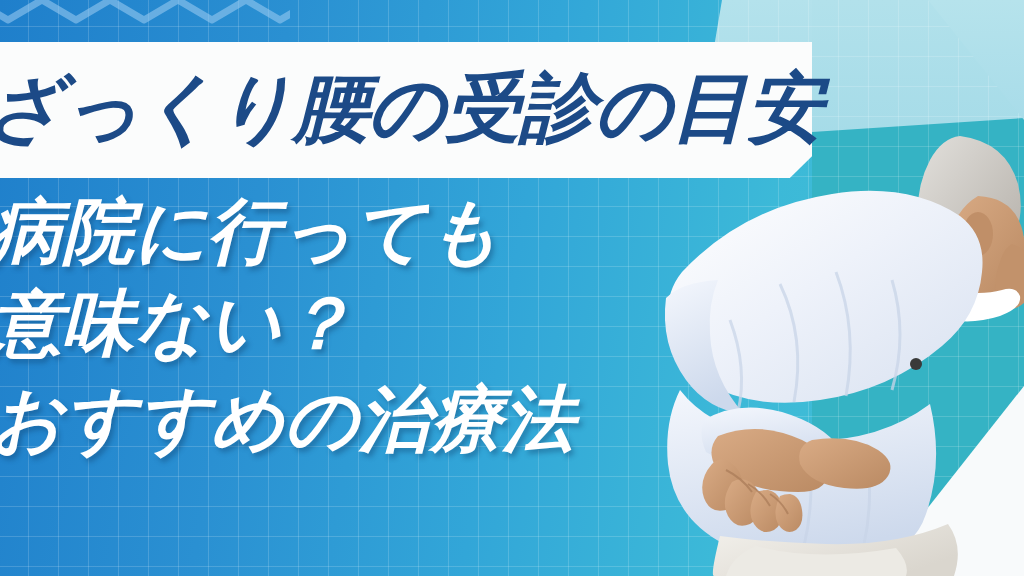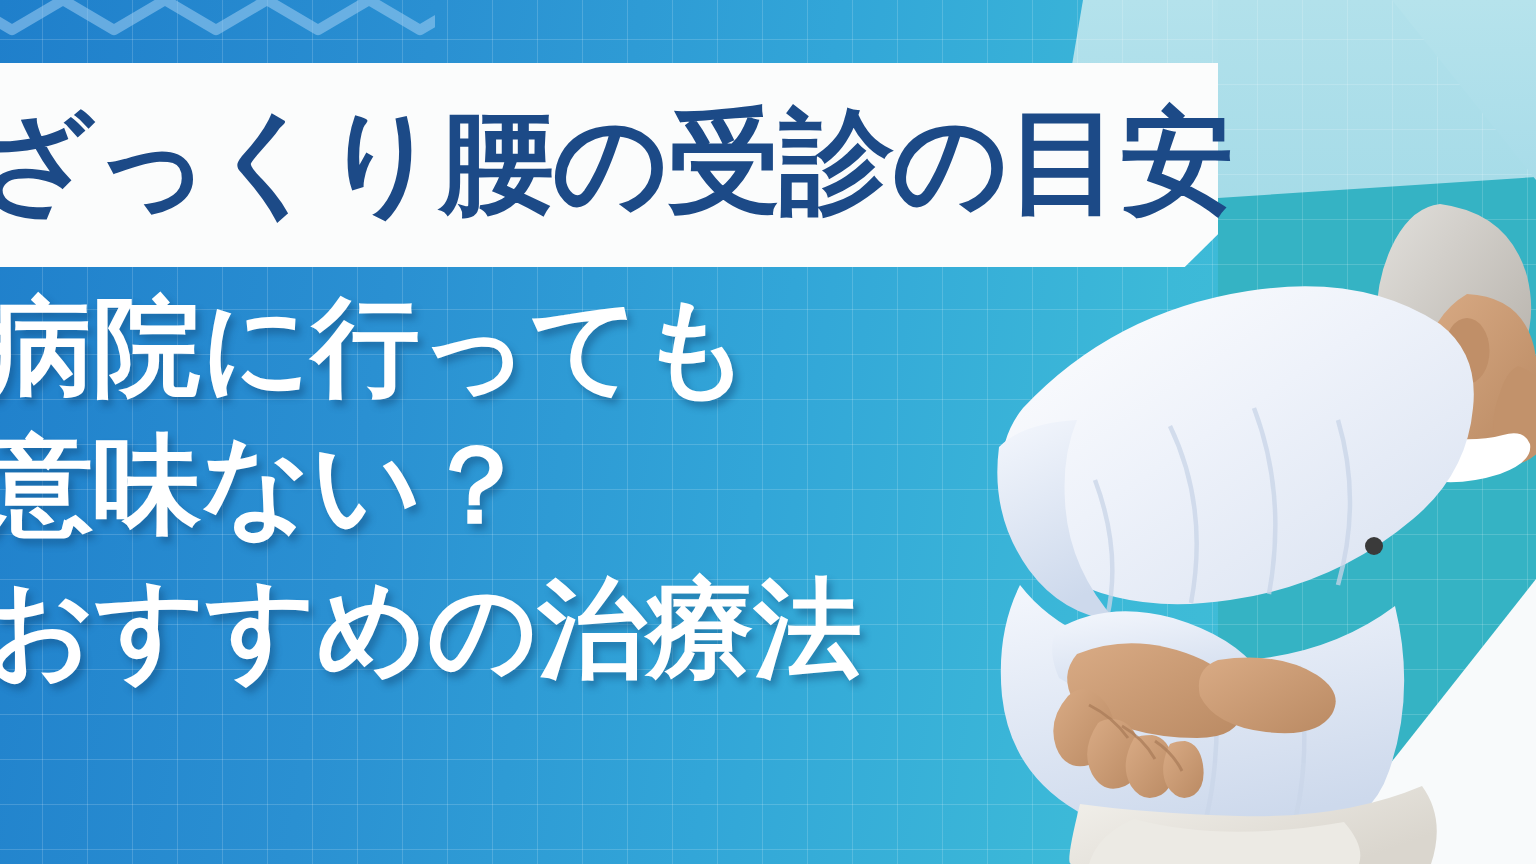--- a/index.html
+++ b/index.html
@@ -4,20 +4,21 @@
 <title>banner</title>
 <style>
   html,body{margin:0;padding:0;background:#fff;}
   body{font-family:"DejaVu Sans","Liberation Sans",sans-serif;}
 
   #stage{
     position:relative;
     width:1024px;height:576px;
     overflow:hidden;
     background:#2a8fd4;
+    font-style:italic;
   }
 
   
   .bg-gradient{
     position:absolute;inset:0;
     background:linear-gradient(100deg,#1f7fcb 0%,#2a90d2 26%,#32a6d8 50%,#3cb9d8 72%,#46c3d2 100%);
   }
   
   .panel-light{
     position:absolute;

